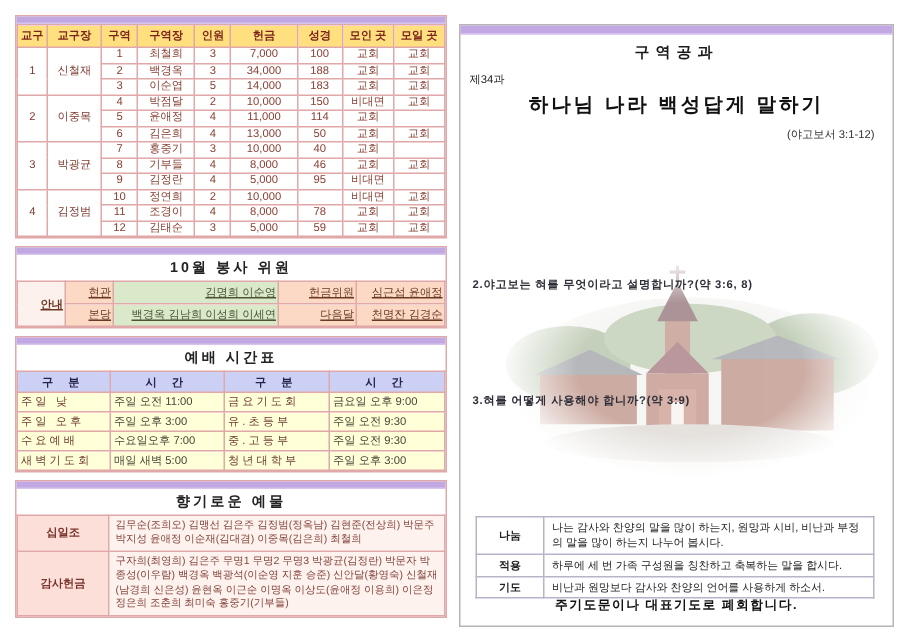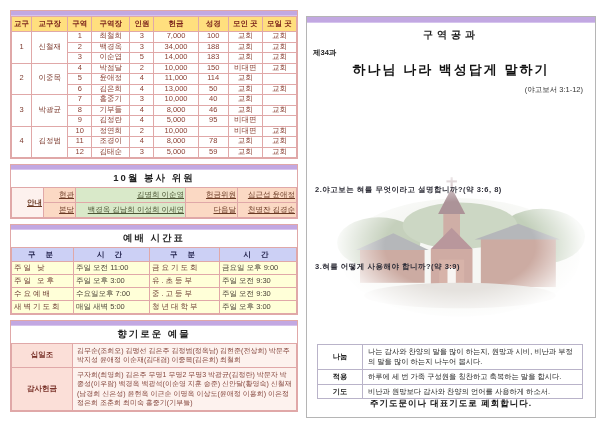--- a/index.html
+++ b/index.html
@@ -28,21 +28,21 @@
   .sched td.kn{letter-spacing:2px;color:#6b3a30;}
 
   .off td{font-size:7px;line-height:1.35;padding:2px 4px;color:#84453c;margin-left:24px;}
   .off .lbl{background:#fbdfd8;text-align:center;font-weight:bold;font-size:7.5px;width:52px;color:#7a332a;}
   .off .val{background:#fdf2ee;text-align:left;}
 
   
   .rightpage{position:absolute;left:306px;top:16px;width:288px;height:400px;border:1px solid #b5b5b5;background:#fff;}
   .rbar{height:5px;background:#c2a8e2;border-bottom:1px solid #d6c4ee;}
   .r-head{text-align:center;font-weight:bold;font-size:10px;letter-spacing:4px;color:#1a1a1a;margin-top:5px;}
-  .r-lessonno{font-size:7.5px;font-weight:bold;color:#222;margin:6px 0 0 6px;}
+  .r-lessonno{font-size:7.5px;font-weight:normal;color:#222;margin:6px 0 0 6px;}
   .r-title{text-align:center;font-weight:bold;font-size:13px;letter-spacing:2px;color:#111;margin-top:3px;}
   .r-scripture{text-align:right;font-size:7.5px;color:#333;margin:6px 12px 0 0;}
   .r-q{position:absolute;left:8px;right:8px;font-size:7.5px;font-weight:bold;color:#2e2e38;letter-spacing:0.5px;z-index:2;}
   .q1{top:72px;}
   .q2{top:168px;}
   .q3{top:245px;}
   .church{position:absolute;left:28px;top:158px;width:250px;height:148px;z-index:1;}
   .app{position:absolute;left:10px;top:327px;width:266px;border-collapse:collapse;z-index:2;}
   .app td{border:1px solid #b9b3c9;font-size:7.3px;color:#222;padding:2px 5px;line-height:1.35;}
   .app .lbl{width:34px;text-align:center;font-weight:bold;}

